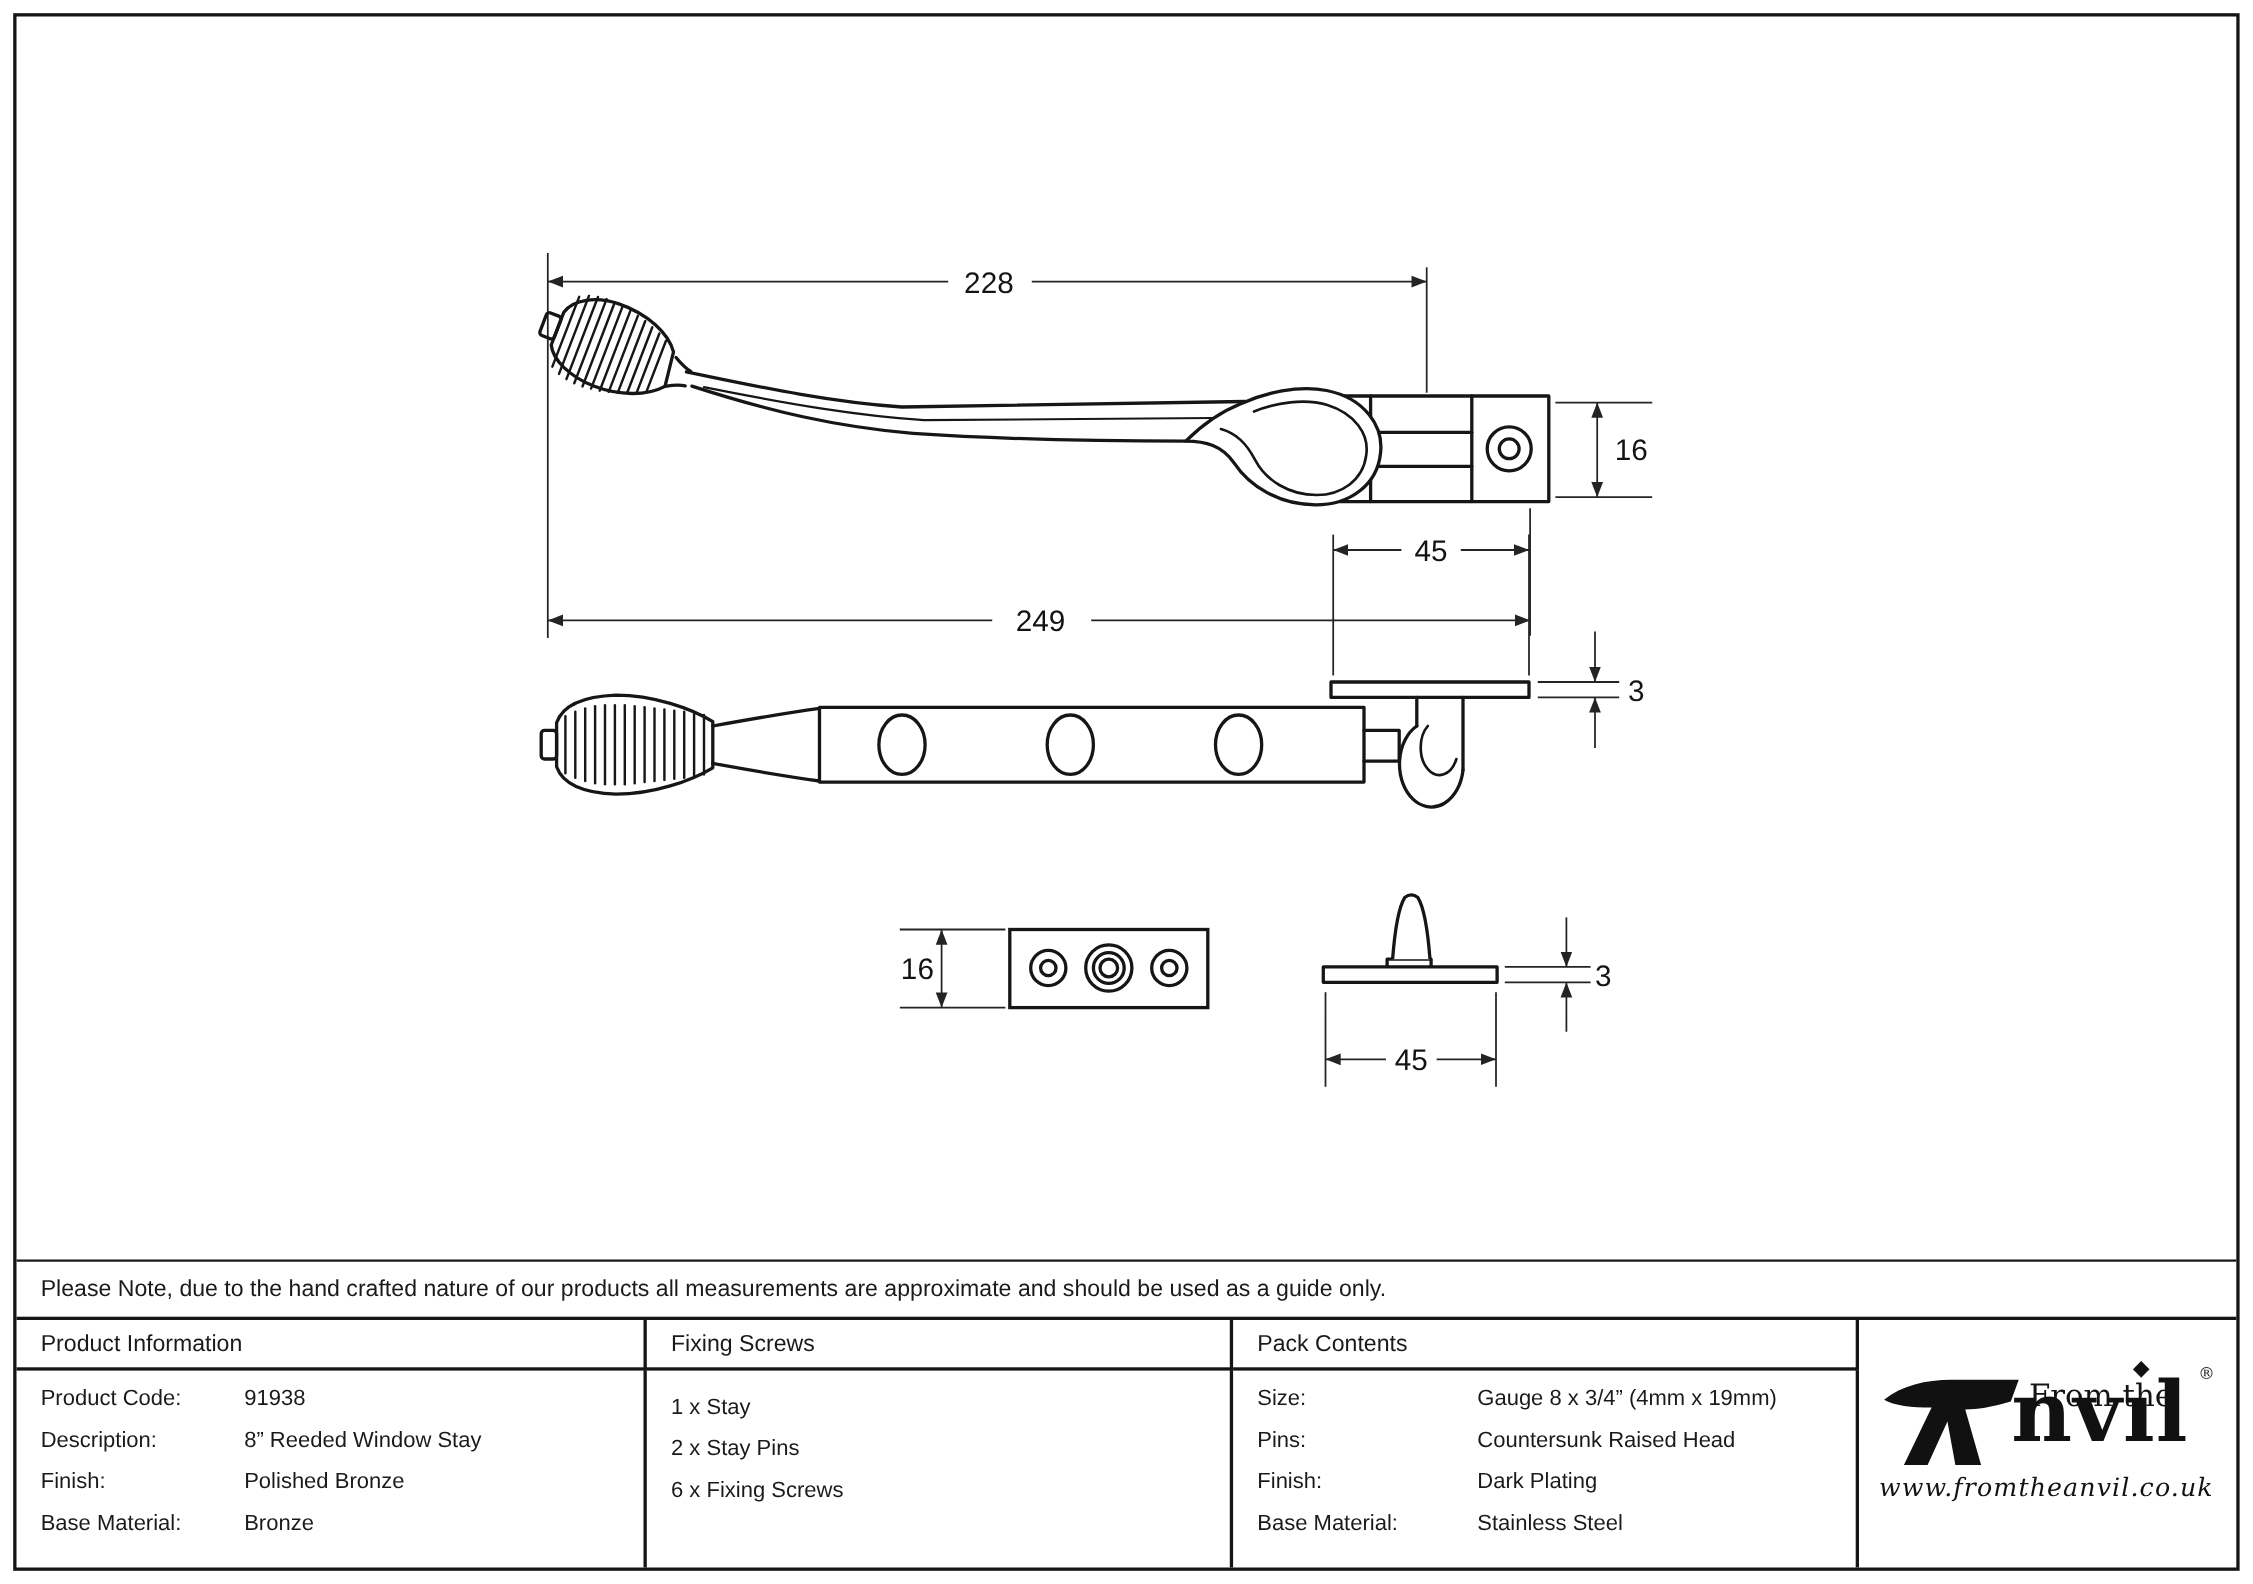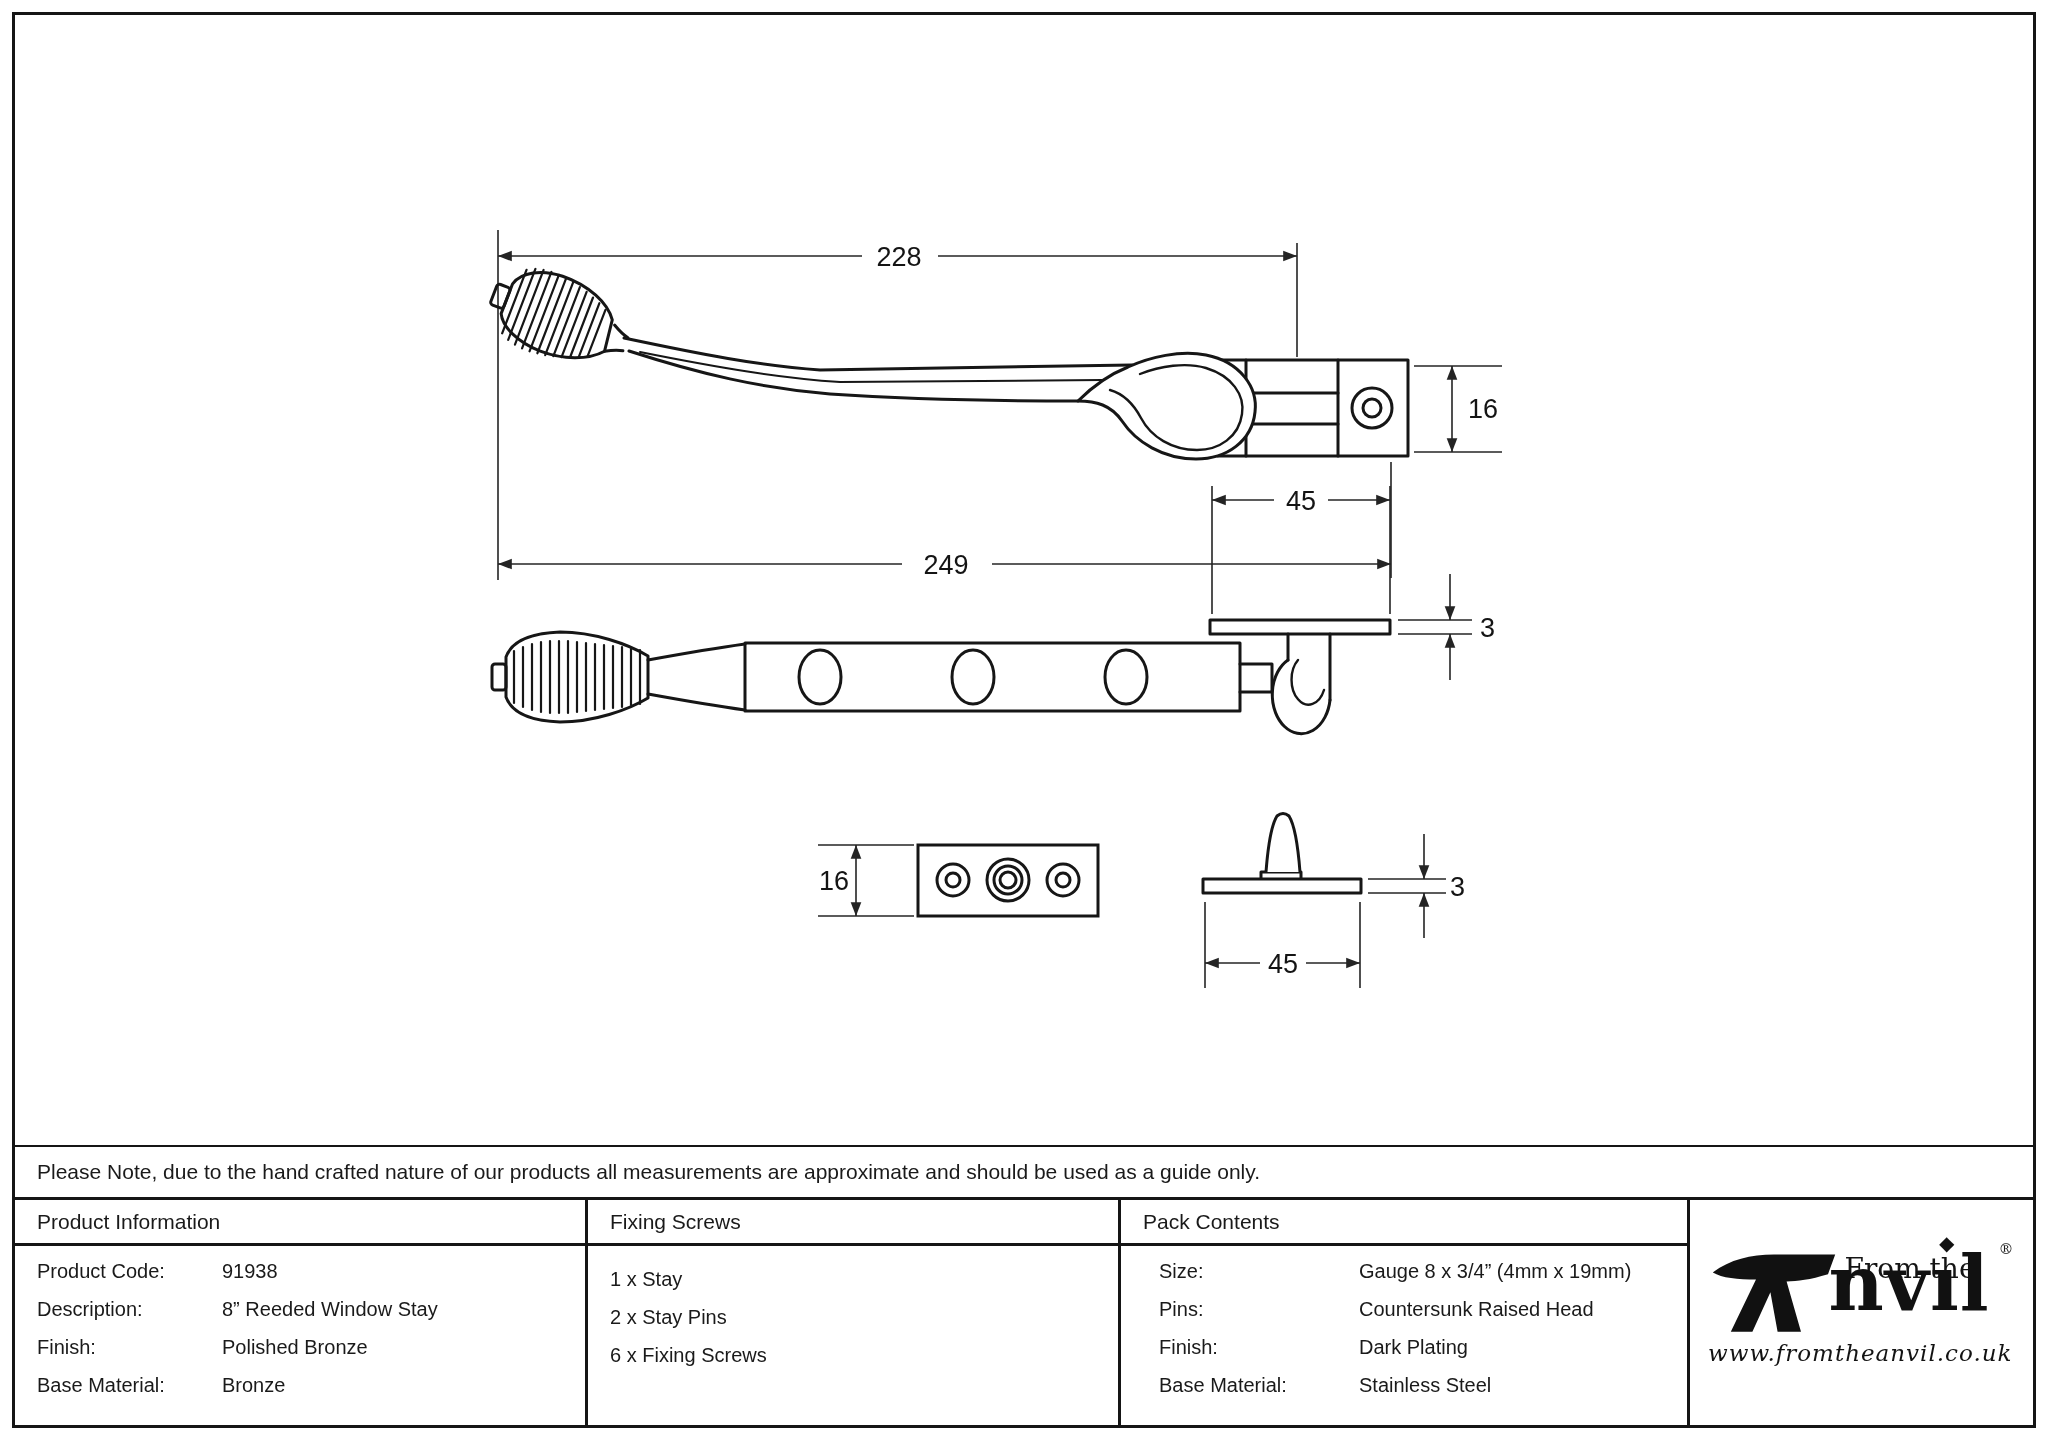--- a/index.html
+++ b/index.html
@@ -10,21 +10,21 @@
   .draw-area svg{display:block;width:100%;height:100%;}
   .note-row{border-top:2px solid #151515;height:50px;display:flex;align-items:center;
             padding-left:22px;font-size:21px;}
   .spec-table{border-top:3px solid #151515;flex:1;display:grid;
               grid-template-columns:573px 533px 569px 1fr;grid-template-rows:46px 1fr;}
   .hcell{border-right:3px solid #151515;border-bottom:3px solid #151515;
          display:flex;align-items:center;padding-left:22px;font-size:21px;}
   .bcell{border-right:3px solid #151515;padding:14px 0 0 22px;font-size:20px;}
   .kv{display:flex;height:38px;align-items:flex-start;}
   .kv .k{width:185px;flex:none;}
-  .fx .kv .k{width:200px;margin-left:16px;}
+  .fx .kv .k{width:200px;}
   .li{height:38px;display:flex;align-items:center;}
   .logo-cell{grid-column:4;grid-row:1/3;display:flex;align-items:center;justify-content:center;}
   .logo{position:relative;width:310px;height:150px;}
   .logo .anvil-ic{position:absolute;left:4px;top:10px;}
   .logo .fromthe{position:absolute;left:138px;top:14px;font-family:"DejaVu Serif","Liberation Serif",serif;
                  font-size:28px;color:#141414;}
   .logo .nvil{position:absolute;left:122px;top:8px;font-family:"DejaVu Serif","Liberation Serif",serif;
               font-size:76px;font-weight:600;letter-spacing:1px;color:#111;line-height:1;}
   .logo .itittle{position:relative;}
   .logo .itittle .dia{position:absolute;left:9px;top:-6px;font-size:20px;}

